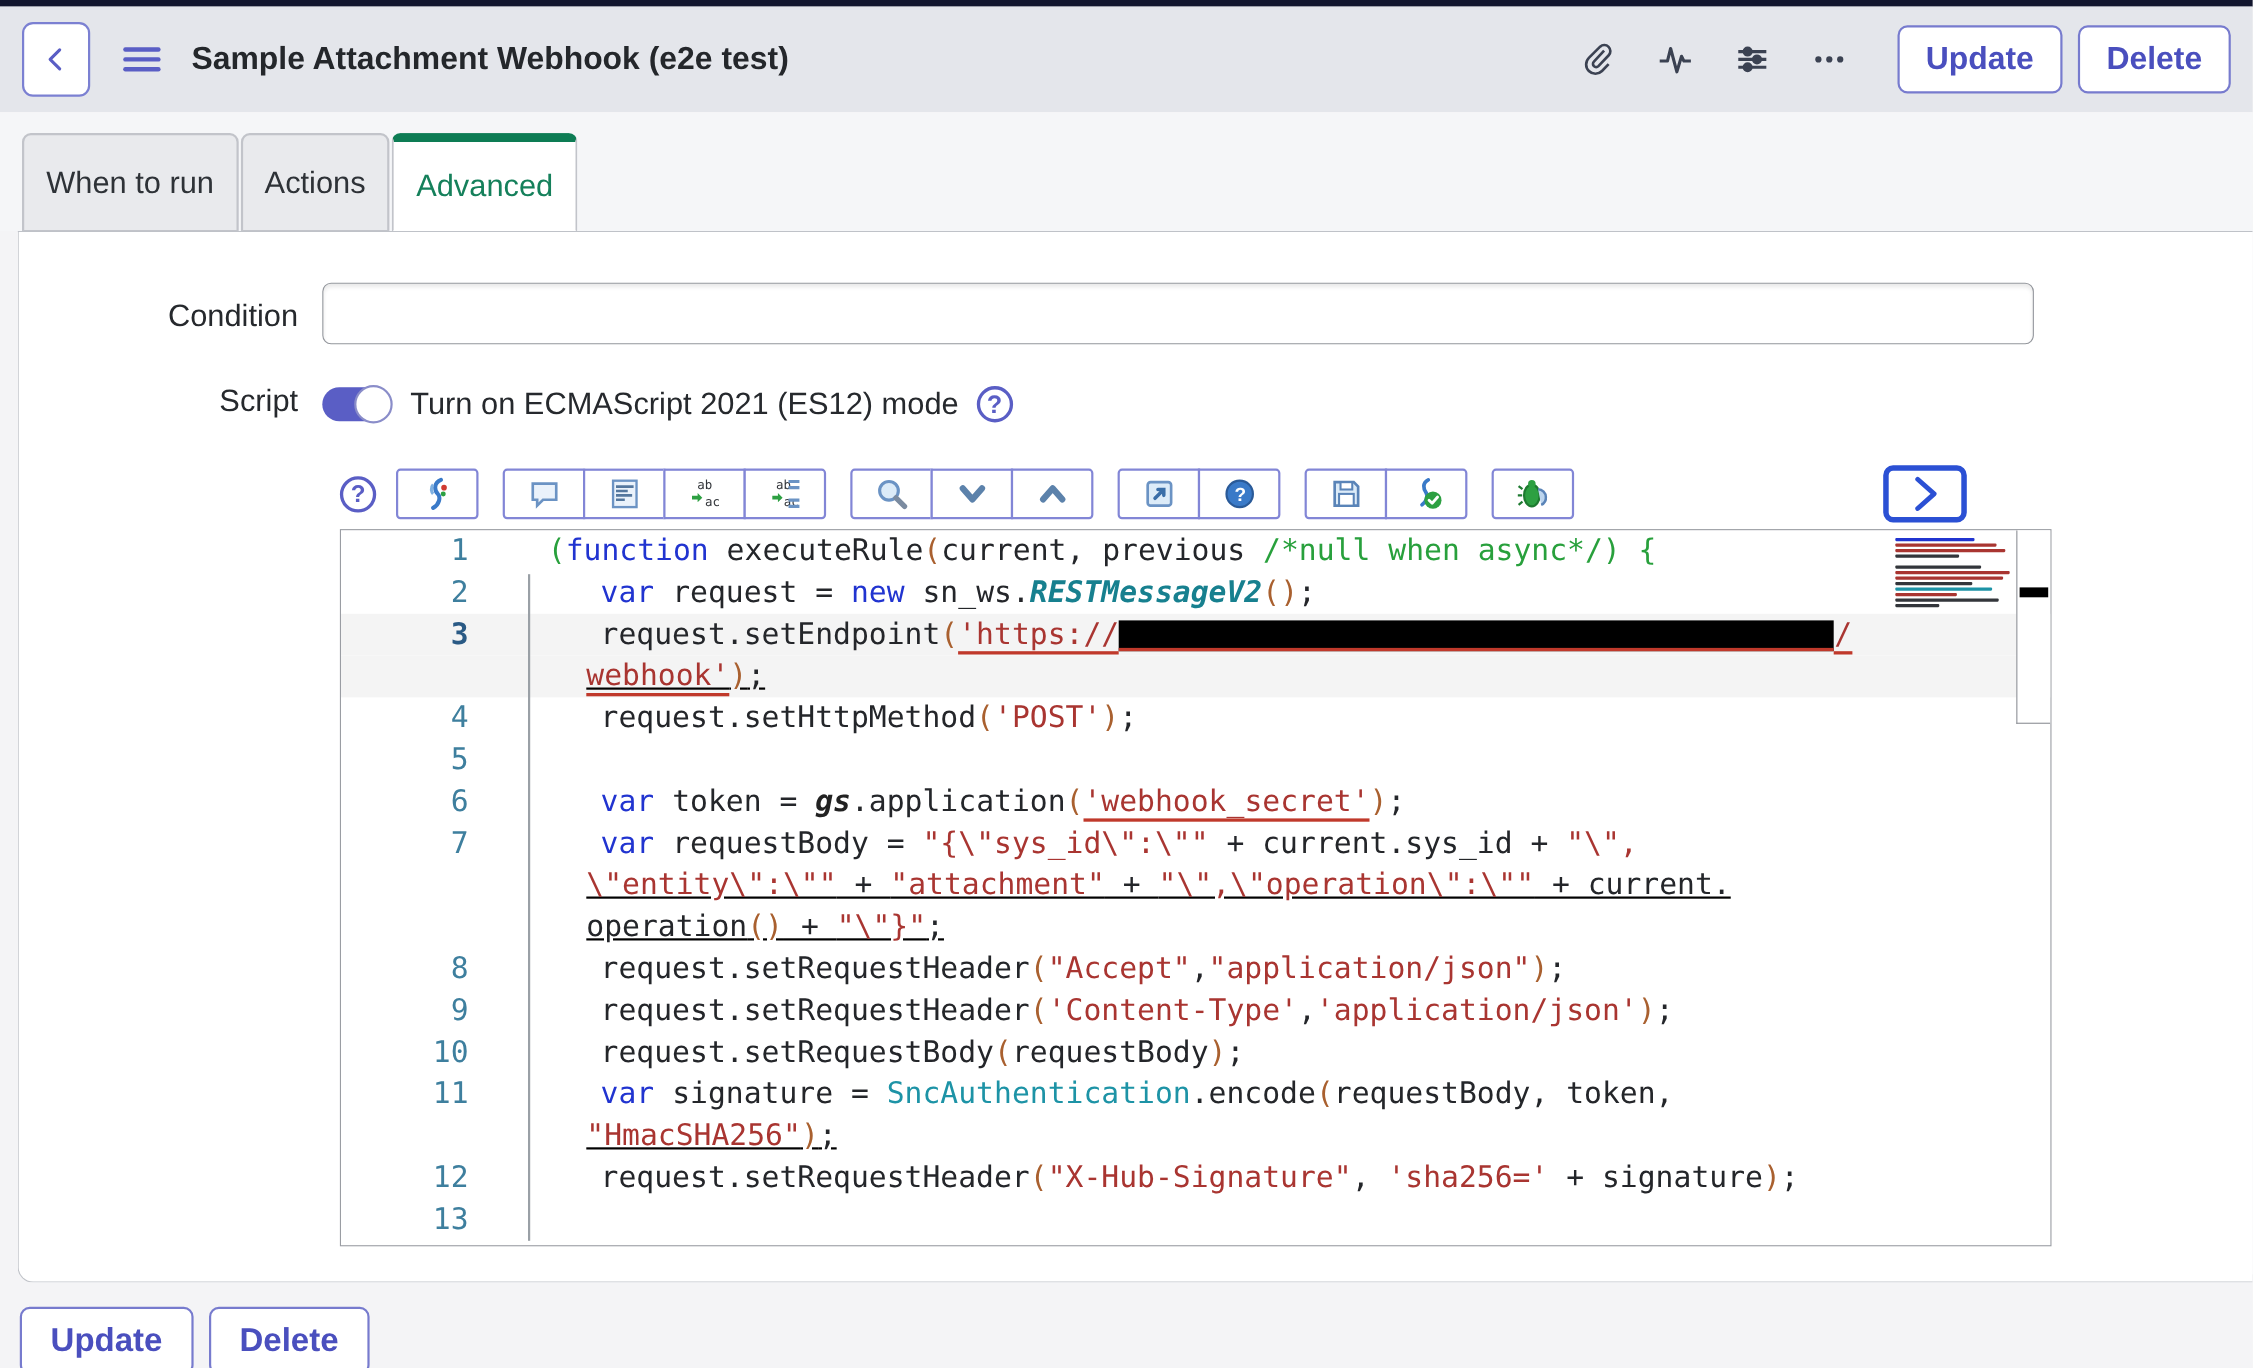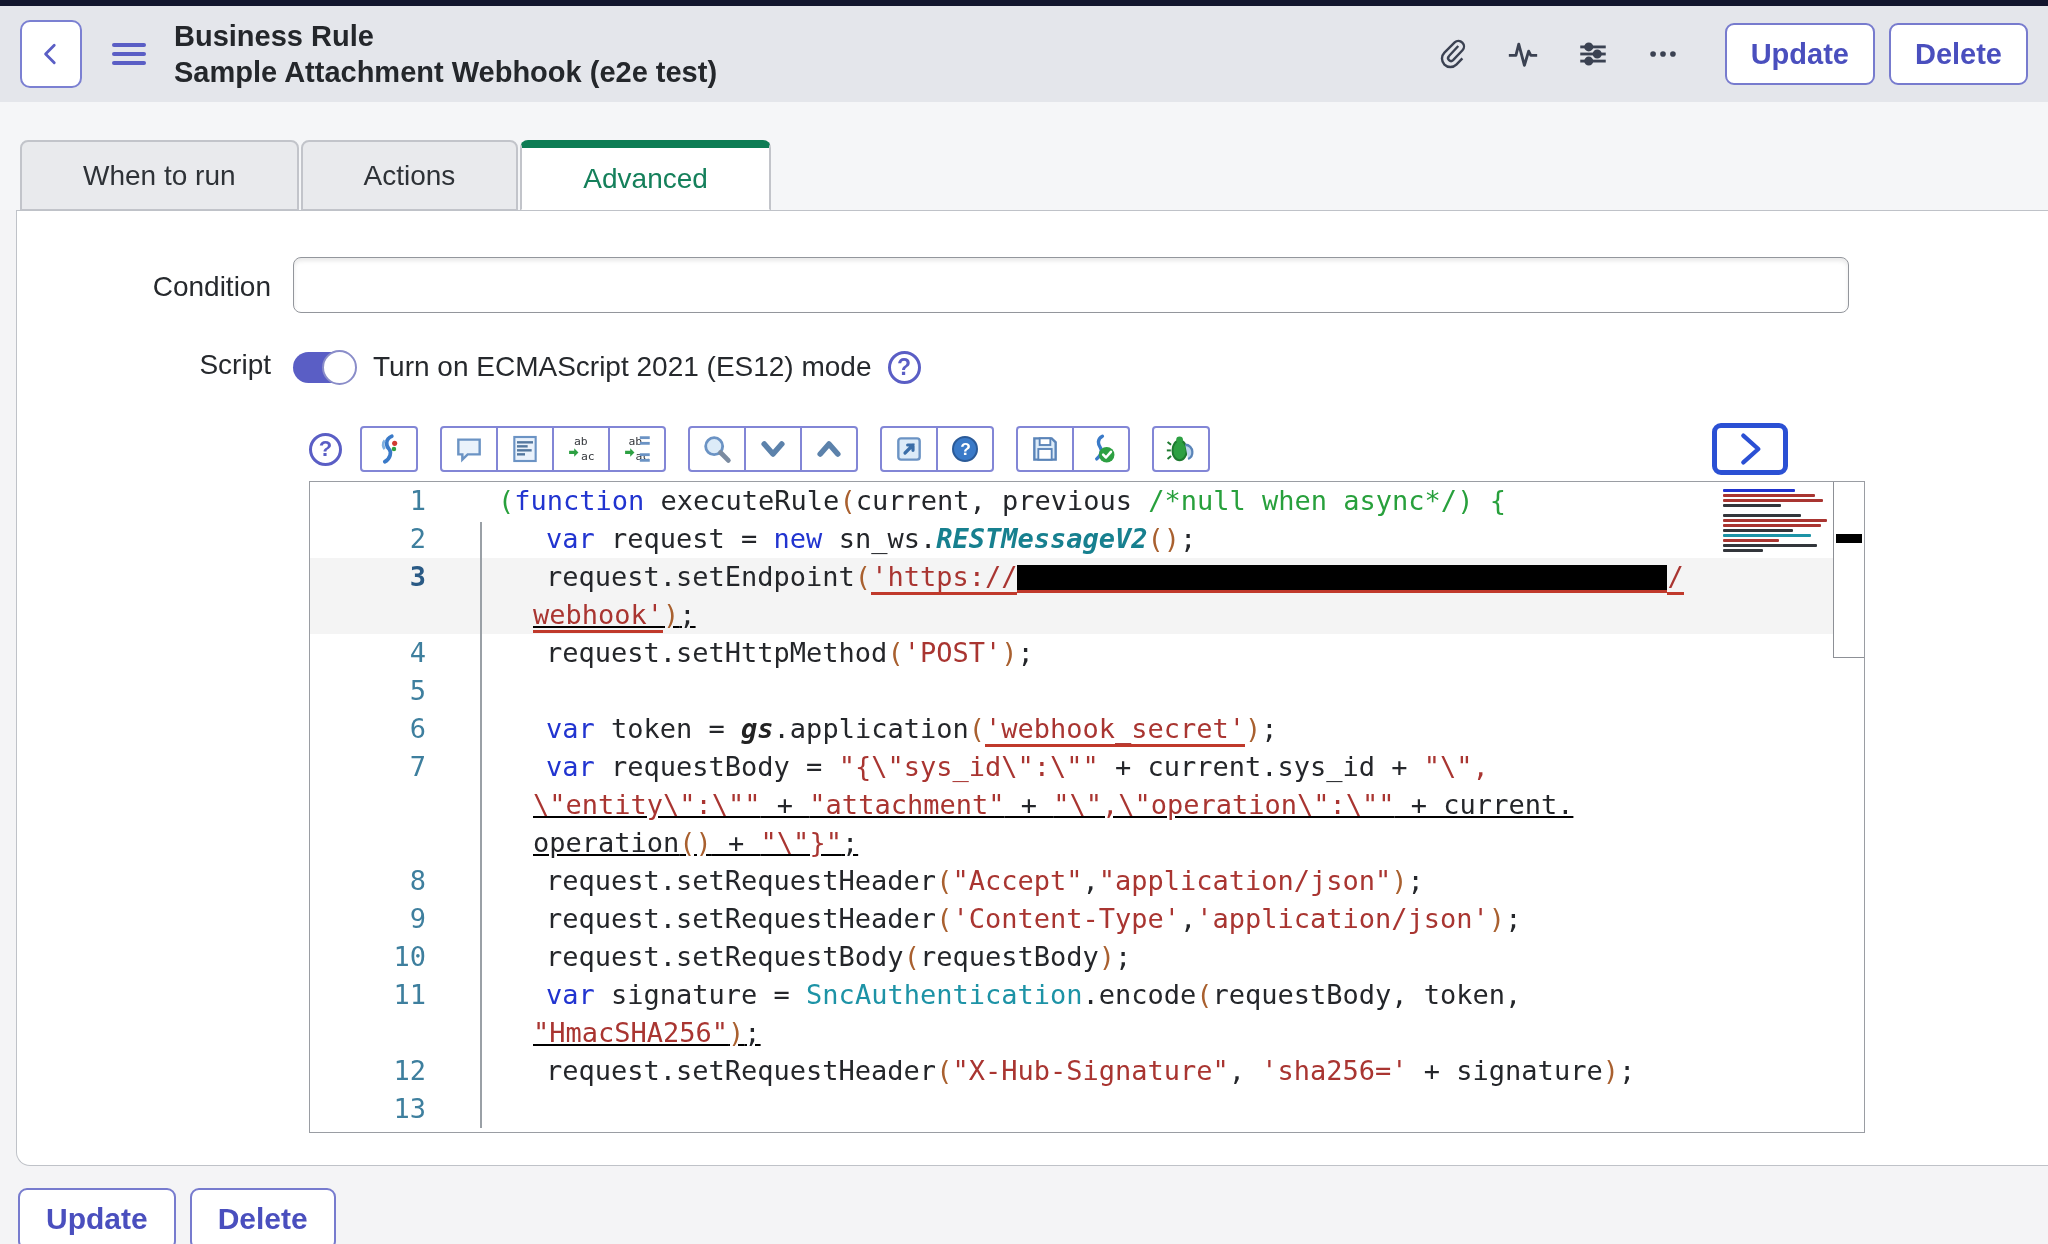--- a/index.html
+++ b/index.html
@@ -18,21 +18,21 @@
   .hdr-right { margin-left:auto; display:flex; align-items:center; gap:34px; }
   .hdr-icon { width:36px; height:36px; cursor:pointer; display:flex; align-items:center; justify-content:center; }
   .hdr-btn { min-width:128px; height:62px; background:#fff; border:2px solid #777bce; border-radius:9px;
     color:#4a4fbe; font-weight:bold; font-size:29px; cursor:pointer; font-family:inherit; padding:0 24px; }
   .hdr-btn + .hdr-btn { margin-left:-20px; }
   .hdr-btns { display:flex; gap:34px; margin-left:10px; }
 
   
   .tabzone { background:#f5f6f8; height:108px; position:relative; }
   .tabs { position:absolute; bottom:-1px; left:20px; display:flex; }
-  .tab { height:71px; padding:0 61px; display:flex; align-items:center; font-size:28px; color:#2e3237;
+  .tab { height:90px; padding:0 20px; display:flex; align-items:center; font-size:28px; color:#2e3237;
     background:#e9eaed; border:2px solid #c2c4ca; border-radius:8px 8px 0 0; margin-right:2px; cursor:pointer; }
   .tab.active { background:#fff; color:#15805b; border-top:8px solid #0d7c54; border-bottom:2px solid #fff;
     padding-top:0; }
 
   
   .panel { background:#fff; border-top:1px solid #bfc2c8; border-left:1px solid #bfc2c8;
     border-bottom:1px solid #bfc2c8; border-radius:0 0 0 14px; margin-left:16px; height:956px;
     padding-top:46px; position:relative; }
   .frow { display:flex; margin-bottom:30px; }
   .flabel { width:276px; text-align:right; padding-right:22px; font-size:28px; color:#26292d; padding-top:14px; }
@@ -46,21 +46,21 @@
   .qmark { width:33px; height:33px; border:3px solid #5a5ec5; border-radius:50%; color:#5a5ec5;
     font-size:23px; font-weight:bold; display:flex; align-items:center; justify-content:center;
     margin-left:16px; cursor:pointer; }
 
   
   .toolbar { display:flex; align-items:center; margin-left:292px; margin-bottom:6px; height:52px; }
   .tb-help { width:33px; height:33px; border:3px solid #5a5ec5; border-radius:50%; color:#5a5ec5;
     font-size:22px; font-weight:bold; display:flex; align-items:center; justify-content:center;
     margin-right:18px; cursor:pointer; }
   .tb-group { display:flex; margin-right:22px; }
-  .tb-btn { width:58px; height:46px; background:#fff; border:2px solid #8286d6; display:flex;
+  .tb-btn { width:75px; height:46px; background:#fff; border:2px solid #8286d6; display:flex;
     align-items:center; justify-content:center; cursor:pointer; }
   .tb-btn + .tb-btn { margin-left:-2px; }
   .tb-group.solo .tb-btn { border-radius:4px; }
   .tb-btn:first-child { border-radius:4px 0 0 4px; }
   .tb-btn:last-child { border-radius:0 4px 4px 0; }
   .tb-btn:only-child { border-radius:4px; }
   .expand-btn { margin-left:auto; margin-right:260px; width:76px; height:52px; border:5px solid #2b50d4;
     border-radius:9px; background:#fff; display:flex; align-items:center; justify-content:center; cursor:pointer; }
 
   
@@ -110,21 +110,20 @@
     <svg viewBox="0 0 24 24">
       <path d="M15 4 L7 12 L15 20" fill="none" stroke="#5a5ec5" stroke-width="2.6" stroke-linecap="round" stroke-linejoin="round"></path>
     </svg>
   </div>
   <div class="hamburger">
       <div></div>
       <div></div>
       <div></div>
     </div>
   <div class="titles">
-    <div>Business Rule</div>
     <div>Sample Attachment Webhook (e2e test)</div>
   </div>
   <div class="hdr-right">
     <div class="hdr-icon">
       <svg viewBox="0 0 24 24" width="34" height="34">
           <path class="icon-slate" d="M17.5 6.5 L9.8 14.8 a2.4 2.4 0 0 0 3.4 3.4 L21 10 a4.6 4.6 0 0 0-6.5-6.5 L6 12 a7 7 0 0 0 9.9 9.9 l5-5.2" transform="scale(0.85) translate(1,1)"></path>
         </svg>
     </div>
     <div class="hdr-icon">
       <svg viewBox="0 0 24 24" width="34" height="34">

